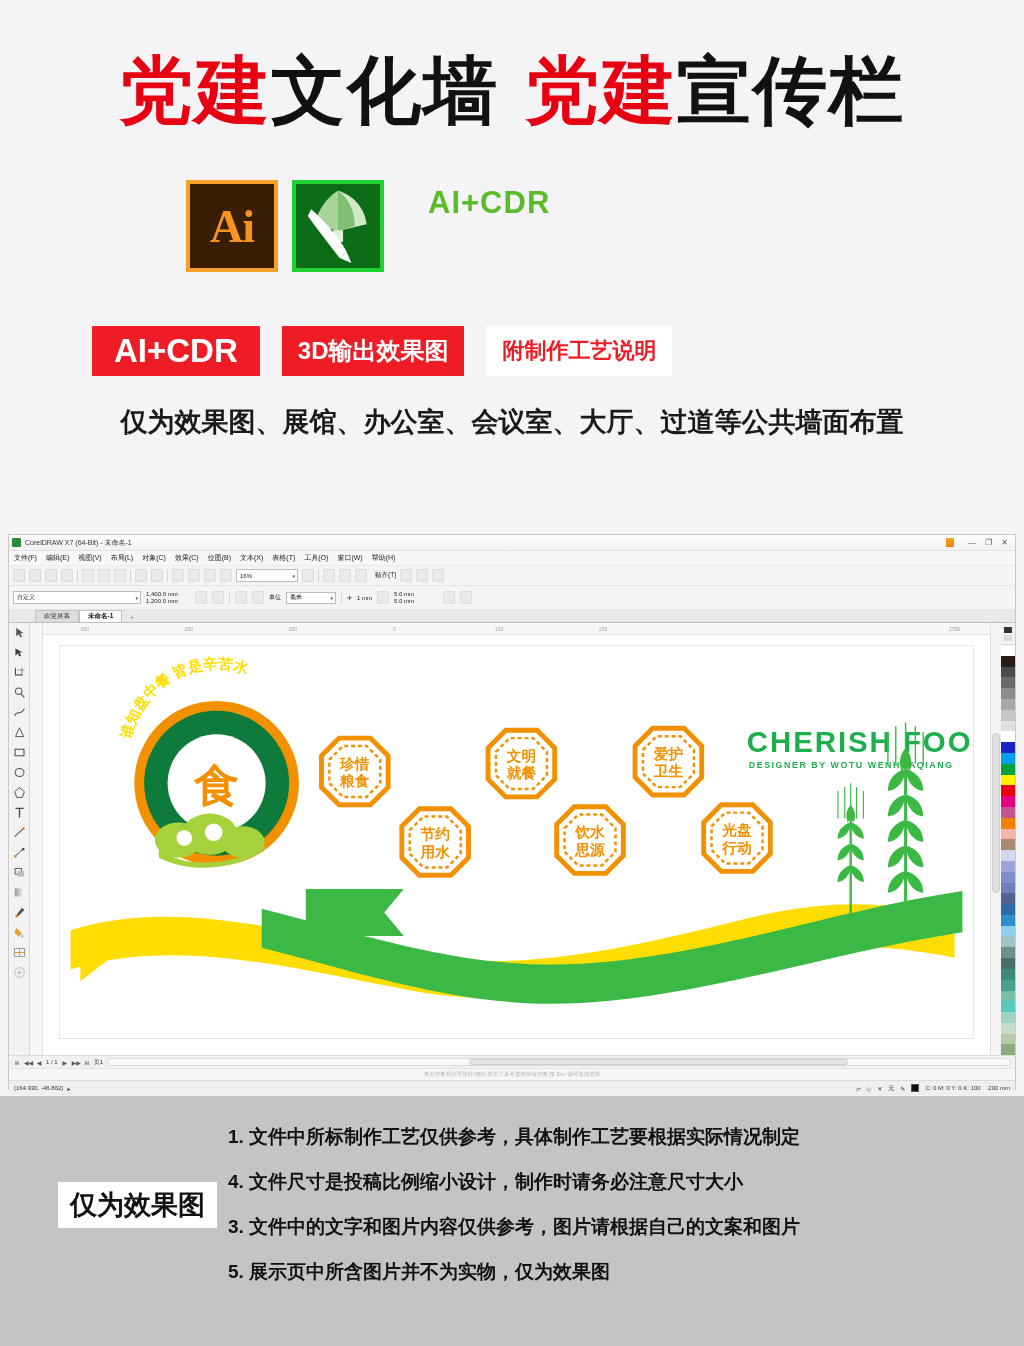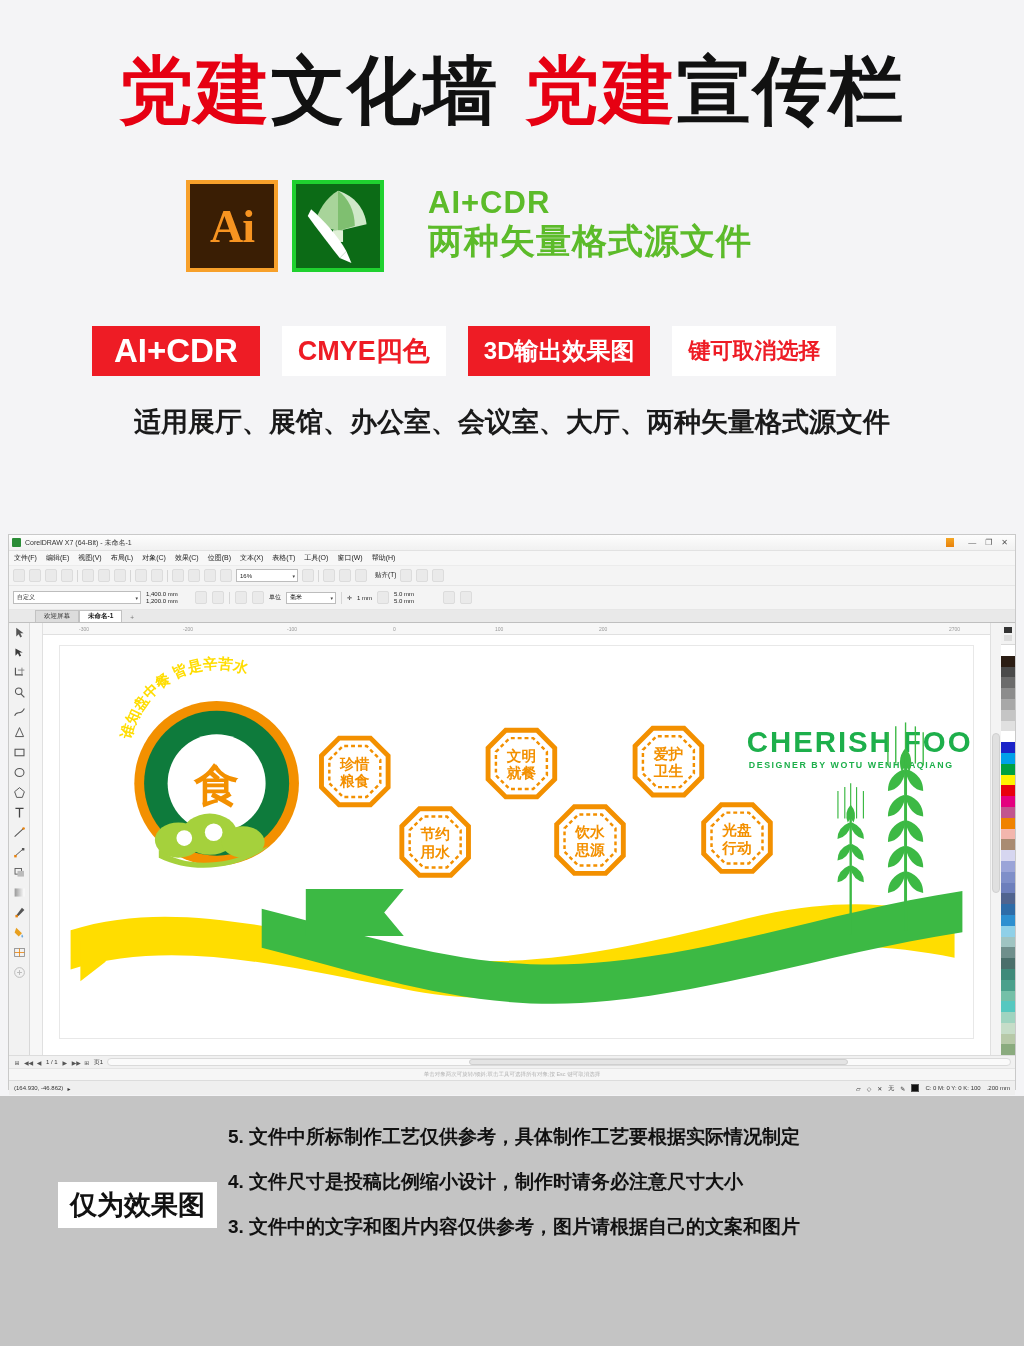--- a/index.html
+++ b/index.html
@@ -217,31 +217,29 @@
         <path d="M50 8 C44 18 40 34 40 50 L50 56 Z" fill="#eaf5e3"></path>
         <path d="M50 8 C36 16 26 32 22 48 L50 56 Z" fill="#a8d49a"></path>
         <rect x="44" y="55" width="12" height="14" fill="#dff0d6"></rect>
         <path d="M18 30 C34 44 50 62 60 80 L52 88 C38 70 24 52 14 38 Z" fill="#ffffff"></path>
         <path d="M52 88 L60 80 L66 94 Z" fill="#ffffff"></path>
       </svg>
     </div>
   </div>
   <div class="logo-text">
     <div class="l1">AI+CDR</div>
-    <div class="l2">两种矢量格式源文件</div>
   </div>
 
   <div class="badges">
     <div class="badge filled b1">AI+CDR</div>
-    <div class="badge outline b2">CMYE四色</div>
     <div class="badge filled b3">3D输出效果图</div>
-    <div class="badge outline b4">键可取消选择</div>
+    <div class="badge outline b4">附制作工艺说明</div>
   </div>
 
-  <div class="apply-line">适用展厅、展馆、办公室、会议室、大厅、两种矢量格式源文件</div>
+  <div class="apply-line">仅为效果图、展馆、办公室、会议室、大厅、过道等公共墙面布置</div>
 
   <div class="cdr-win">
 
     <div class="cdr-titlebar">
       <div class="cdr-appicon"></div>
       <span>CorelDRAW X7 (64-Bit) - 未命名-1</span>
       <div class="cdr-wincontrols">
         <div class="cdr-orange-ic"></div>
         <span>—</span>
         <span>❐</span>
@@ -659,18 +657,19 @@
         <div class="kswatch"></div>
         <span>C: 0 M: 0 Y: 0 K: 100</span>
         <span>.200 mm</span>
       </div>
     </div>
   </div>
 
   <div class="footer"></div>
   <div class="footer-label">仅为效果图</div>
   <ul class="footer-list">
-    <li>5. 文件中所标制作工艺仅供参考，具体制作工艺要根据实际情况制定</li>
+    <li>1. 文件中所标制作工艺仅供参考，具体制作工艺要根据实际情况制定</li>
     <li>4. 文件尺寸是投稿比例缩小设计，制作时请务必注意尺寸大小</li>
     <li>3. 文件中的文字和图片内容仅供参考，图片请根据自己的文案和图片</li>
+    <li>5. 展示页中所含图片并不为实物，仅为效果图</li>
   </ul>
 
 </div>
 
 </body></html>

